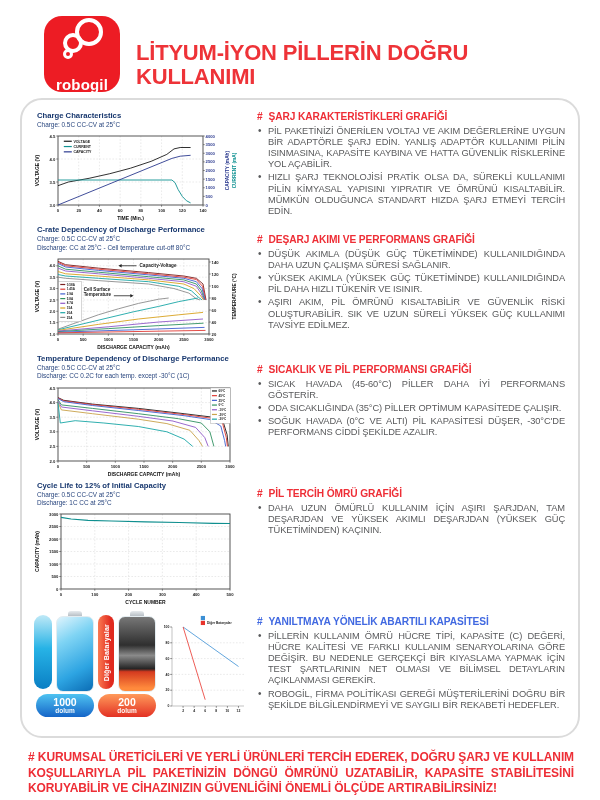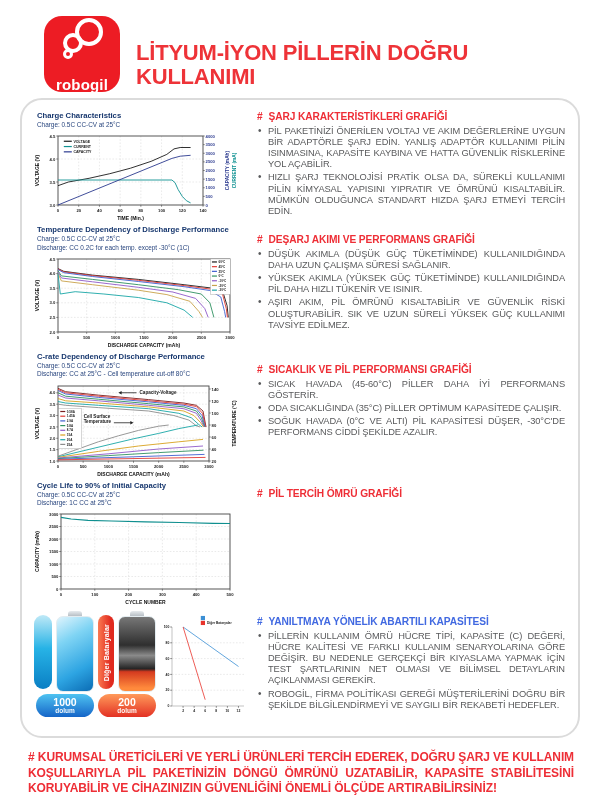--- a/index.html
+++ b/index.html
@@ -129,88 +129,20 @@
           <text x="5" y="39.5" text-anchor="middle" font-size="5" font-weight="bold" fill="#111" transform="rotate(-90 5 39.5)">VOLTAGE (V)</text>
           <polyline points="24.0,54.7 34.4,51.0 55.1,47.3 75.8,42.7 96.5,37.2 117.2,30.3 132.8,23.4 140.0,17.9 146.2,16.5 156.6,16.5" fill="none" stroke="#1A1A1A" stroke-width="0.9"></polyline>
           <polyline points="24.0,49.0 137.9,49.0 141.0,51.6 144.1,58.5 148.3,65.4 152.4,69.7 156.6,71.9" fill="none" stroke="#0F9191" stroke-width="0.9"></polyline>
           <polyline points="24.0,74.0 137.9,27.4 146.2,25.2 156.6,24.3" fill="none" stroke="#2B3A8F" stroke-width="0.9"></polyline>
           <line x1="29.8" y1="10.25" x2="37.8" y2="10.25" stroke="#1A1A1A" stroke-width="1.2"></line>
           <text x="39.4" y="11.618" font-size="3.6" font-weight="bold" fill="#222">VOLTAGE</text>
           <line x1="29.8" y1="15.55" x2="37.8" y2="15.55" stroke="#0F9191" stroke-width="1.2"></line>
           <text x="39.4" y="16.918" font-size="3.6" font-weight="bold" fill="#222">CURRENT</text>
           <line x1="29.8" y1="20.849999999999998" x2="37.8" y2="20.849999999999998" stroke="#2B3A8F" stroke-width="1.2"></line>
           <text x="39.4" y="22.217999999999996" font-size="3.6" font-weight="bold" fill="#222">CAPACITY</text>
-        </svg>
-    </div>
-
-    <div class="chart-block">
-      <div class="chart-title">Temperature Dependency of Discharge Performance</div>
-      <div class="chart-sub">Charge: 0.5C CC-CV at 25°C</div>
-      <div class="chart-sub">Discharge: CC 0.2C for each temp. except -30°C (1C)</div>
-      <svg class="chart" width="205" height="94">
-          <line x1="52.666666666666664" y1="5" x2="52.666666666666664" y2="78" stroke="#c9c9c9" stroke-width="0.4" stroke-dasharray="1.6,1.6"></line>
-          <line x1="81.33333333333333" y1="5" x2="81.33333333333333" y2="78" stroke="#c9c9c9" stroke-width="0.4" stroke-dasharray="1.6,1.6"></line>
-          <line x1="110" y1="5" x2="110" y2="78" stroke="#c9c9c9" stroke-width="0.4" stroke-dasharray="1.6,1.6"></line>
-          <line x1="138.66666666666666" y1="5" x2="138.66666666666666" y2="78" stroke="#c9c9c9" stroke-width="0.4" stroke-dasharray="1.6,1.6"></line>
-          <line x1="167.33333333333334" y1="5" x2="167.33333333333334" y2="78" stroke="#c9c9c9" stroke-width="0.4" stroke-dasharray="1.6,1.6"></line>
-          <line x1="24" y1="63.4" x2="196" y2="63.4" stroke="#c9c9c9" stroke-width="0.4" stroke-dasharray="1.6,1.6"></line>
-          <line x1="24" y1="48.8" x2="196" y2="48.8" stroke="#c9c9c9" stroke-width="0.4" stroke-dasharray="1.6,1.6"></line>
-          <line x1="24" y1="34.2" x2="196" y2="34.2" stroke="#c9c9c9" stroke-width="0.4" stroke-dasharray="1.6,1.6"></line>
-          <line x1="24" y1="19.599999999999994" x2="196" y2="19.599999999999994" stroke="#c9c9c9" stroke-width="0.4" stroke-dasharray="1.6,1.6"></line>
-          <rect x="24" y="5" width="172" height="73" fill="none" stroke="#444" stroke-width="0.9"></rect>
-          <line x1="24" y1="78" x2="24" y2="79.8" stroke="#444" stroke-width="0.6"></line>
-          <text x="24" y="84.60000000000001" text-anchor="middle" font-size="4.2" font-weight="bold" fill="#222">0</text>
-          <line x1="52.666666666666664" y1="78" x2="52.666666666666664" y2="79.8" stroke="#444" stroke-width="0.6"></line>
-          <text x="52.666666666666664" y="84.60000000000001" text-anchor="middle" font-size="4.2" font-weight="bold" fill="#222">500</text>
-          <line x1="81.33333333333333" y1="78" x2="81.33333333333333" y2="79.8" stroke="#444" stroke-width="0.6"></line>
-          <text x="81.33333333333333" y="84.60000000000001" text-anchor="middle" font-size="4.2" font-weight="bold" fill="#222">1000</text>
-          <line x1="110" y1="78" x2="110" y2="79.8" stroke="#444" stroke-width="0.6"></line>
-          <text x="110" y="84.60000000000001" text-anchor="middle" font-size="4.2" font-weight="bold" fill="#222">1500</text>
-          <line x1="138.66666666666666" y1="78" x2="138.66666666666666" y2="79.8" stroke="#444" stroke-width="0.6"></line>
-          <text x="138.66666666666666" y="84.60000000000001" text-anchor="middle" font-size="4.2" font-weight="bold" fill="#222">2000</text>
-          <line x1="167.33333333333334" y1="78" x2="167.33333333333334" y2="79.8" stroke="#444" stroke-width="0.6"></line>
-          <text x="167.33333333333334" y="84.60000000000001" text-anchor="middle" font-size="4.2" font-weight="bold" fill="#222">2500</text>
-          <line x1="196" y1="78" x2="196" y2="79.8" stroke="#444" stroke-width="0.6"></line>
-          <text x="196" y="84.60000000000001" text-anchor="middle" font-size="4.2" font-weight="bold" fill="#222">3000</text>
-          <line x1="22.2" y1="78" x2="24" y2="78" stroke="#444" stroke-width="0.6"></line>
-          <text x="21.4" y="79.596" text-anchor="end" font-size="4.2" font-weight="bold" fill="#222">2.0</text>
-          <line x1="22.2" y1="63.4" x2="24" y2="63.4" stroke="#444" stroke-width="0.6"></line>
-          <text x="21.4" y="64.996" text-anchor="end" font-size="4.2" font-weight="bold" fill="#222">2.5</text>
-          <line x1="22.2" y1="48.8" x2="24" y2="48.8" stroke="#444" stroke-width="0.6"></line>
-          <text x="21.4" y="50.396" text-anchor="end" font-size="4.2" font-weight="bold" fill="#222">3.0</text>
-          <line x1="22.2" y1="34.2" x2="24" y2="34.2" stroke="#444" stroke-width="0.6"></line>
-          <text x="21.4" y="35.79600000000001" text-anchor="end" font-size="4.2" font-weight="bold" fill="#222">3.5</text>
-          <line x1="22.2" y1="19.599999999999994" x2="24" y2="19.599999999999994" stroke="#444" stroke-width="0.6"></line>
-          <text x="21.4" y="21.195999999999994" text-anchor="end" font-size="4.2" font-weight="bold" fill="#222">4.0</text>
-          <line x1="22.2" y1="5" x2="24" y2="5" stroke="#444" stroke-width="0.6"></line>
-          <text x="21.4" y="6.596" text-anchor="end" font-size="4.2" font-weight="bold" fill="#222">4.5</text>
-          <text x="110" y="92.5" text-anchor="middle" font-size="5" font-weight="bold" fill="#111">DISCHARGE CAPACITY (mAh)</text>
-          <text x="5" y="41.5" text-anchor="middle" font-size="5" font-weight="bold" fill="#111" transform="rotate(-90 5 41.5)">VOLTAGE (V)</text>
-          <polyline points="24.0,14.6 29.7,17.3 58.4,21.1 104.3,25.4 150.1,30.7 178.8,34.2 189.1,38.6 193.1,51.7 194.3,63.4" fill="none" stroke="#1A1A1A" stroke-width="0.9"></polyline>
-          <polyline points="24.0,14.9 29.7,17.8 58.4,21.6 104.3,26.3 150.1,31.6 178.8,35.4 188.5,40.0 192.3,54.6 193.4,63.4" fill="none" stroke="#E03A34" stroke-width="0.9"></polyline>
-          <polyline points="24.0,15.5 29.7,18.7 58.4,22.5 104.3,27.5 150.1,32.7 175.9,36.5 186.8,43.0 190.6,57.6 191.7,63.4" fill="none" stroke="#3F5FD0" stroke-width="0.9"></polyline>
-          <polyline points="24.0,16.7 27.4,21.9 58.4,25.4 104.3,30.7 144.4,35.7 167.3,40.0 175.9,48.8 179.9,63.4" fill="none" stroke="#2F9160" stroke-width="0.9"></polyline>
-          <polyline points="24.0,18.1 27.4,24.0 58.4,27.8 104.3,33.3 138.7,38.0 161.6,44.4 170.8,54.6 174.2,63.4" fill="none" stroke="#9059C8" stroke-width="0.9"></polyline>
-          <polyline points="24.0,19.6 27.4,26.9 58.4,30.7 104.3,36.2 132.9,40.6 155.9,47.3 165.0,57.6 168.5,63.4" fill="none" stroke="#C8A24A" stroke-width="0.9"></polyline>
-          <polyline points="24.0,19.6 26.3,40.0 41.2,37.7 69.9,40.0 104.3,43.5 132.9,48.8 150.1,56.1 158.7,63.4" fill="none" stroke="#19A6A6" stroke-width="0.9"></polyline>
-          <rect x="176.44" y="4.96" width="20" height="35.4" fill="#fff" stroke="#999" stroke-width="0.4"></rect>
-          <line x1="177.94" y1="7.96" x2="182.94" y2="7.96" stroke="#1A1A1A" stroke-width="1.2"></line>
-          <text x="184.54" y="9.1" font-size="3" font-weight="bold" fill="#222">60°C</text>
-          <line x1="177.94" y1="12.66" x2="182.94" y2="12.66" stroke="#E03A34" stroke-width="1.2"></line>
-          <text x="184.54" y="13.8" font-size="3" font-weight="bold" fill="#222">45°C</text>
-          <line x1="177.94" y1="17.36" x2="182.94" y2="17.36" stroke="#3F5FD0" stroke-width="1.2"></line>
-          <text x="184.54" y="18.5" font-size="3" font-weight="bold" fill="#222">25°C</text>
-          <line x1="177.94" y1="22.060000000000002" x2="182.94" y2="22.060000000000002" stroke="#2F9160" stroke-width="1.2"></line>
-          <text x="184.54" y="23.200000000000003" font-size="3" font-weight="bold" fill="#222">0°C</text>
-          <line x1="177.94" y1="26.76" x2="182.94" y2="26.76" stroke="#9059C8" stroke-width="1.2"></line>
-          <text x="184.54" y="27.900000000000002" font-size="3" font-weight="bold" fill="#222">-10°C</text>
-          <line x1="177.94" y1="31.46" x2="182.94" y2="31.46" stroke="#C8A24A" stroke-width="1.2"></line>
-          <text x="184.54" y="32.6" font-size="3" font-weight="bold" fill="#222">-20°C</text>
-          <line x1="177.94" y1="36.160000000000004" x2="182.94" y2="36.160000000000004" stroke="#19A6A6" stroke-width="1.2"></line>
-          <text x="184.54" y="37.300000000000004" font-size="3" font-weight="bold" fill="#222">-30°C</text>
         </svg>
     </div>
 
     <div class="chart-block">
       <div class="chart-title">C-rate Dependency of Discharge Performance</div>
       <div class="chart-sub">Charge: 0.5C CC-CV at 25°C</div>
       <div class="chart-sub">Discharge: CC at 25°C - Cell temperature cut-off 80°C</div>
       <svg class="chart" width="205" height="96">
           <line x1="49.166666666666664" y1="5" x2="49.166666666666664" y2="80" stroke="#c9c9c9" stroke-width="0.4" stroke-dasharray="1.6,1.6"></line>
           <line x1="74.33333333333333" y1="5" x2="74.33333333333333" y2="80" stroke="#c9c9c9" stroke-width="0.4" stroke-dasharray="1.6,1.6"></line>
@@ -305,21 +237,89 @@
           <line x1="102.52" y1="11.75" x2="86.4" y2="11.75" stroke="#222" stroke-width="0.8"></line>
           <polygon points="84.4,11.75 87.60000000000001,9.95 87.60000000000001,13.55" fill="#222"></polygon>
           <text x="49.67" y="36.5" font-size="4.6000000000000005" font-weight="bold" fill="#222" text-anchor="start">Cell Surface</text>
           <text x="49.67" y="41.9" font-size="4.6000000000000005" font-weight="bold" fill="#222" text-anchor="start">Temperature</text>
           <line x1="79.87" y1="41.75" x2="97.5" y2="41.75" stroke="#222" stroke-width="0.8"></line>
           <polygon points="99.5,41.75 96.3,39.95 96.3,43.55" fill="#222"></polygon>
         </svg>
     </div>
 
     <div class="chart-block">
-      <div class="chart-title">Cycle Life to 90% of Initial Capacity</div>
+      <div class="chart-title">Temperature Dependency of Discharge Performance</div>
+      <div class="chart-sub">Charge: 0.5C CC-CV at 25°C</div>
+      <div class="chart-sub">Discharge: CC 0.2C for each temp. except -30°C (1C)</div>
+      <svg class="chart" width="205" height="94">
+          <line x1="52.666666666666664" y1="5" x2="52.666666666666664" y2="78" stroke="#c9c9c9" stroke-width="0.4" stroke-dasharray="1.6,1.6"></line>
+          <line x1="81.33333333333333" y1="5" x2="81.33333333333333" y2="78" stroke="#c9c9c9" stroke-width="0.4" stroke-dasharray="1.6,1.6"></line>
+          <line x1="110" y1="5" x2="110" y2="78" stroke="#c9c9c9" stroke-width="0.4" stroke-dasharray="1.6,1.6"></line>
+          <line x1="138.66666666666666" y1="5" x2="138.66666666666666" y2="78" stroke="#c9c9c9" stroke-width="0.4" stroke-dasharray="1.6,1.6"></line>
+          <line x1="167.33333333333334" y1="5" x2="167.33333333333334" y2="78" stroke="#c9c9c9" stroke-width="0.4" stroke-dasharray="1.6,1.6"></line>
+          <line x1="24" y1="63.4" x2="196" y2="63.4" stroke="#c9c9c9" stroke-width="0.4" stroke-dasharray="1.6,1.6"></line>
+          <line x1="24" y1="48.8" x2="196" y2="48.8" stroke="#c9c9c9" stroke-width="0.4" stroke-dasharray="1.6,1.6"></line>
+          <line x1="24" y1="34.2" x2="196" y2="34.2" stroke="#c9c9c9" stroke-width="0.4" stroke-dasharray="1.6,1.6"></line>
+          <line x1="24" y1="19.599999999999994" x2="196" y2="19.599999999999994" stroke="#c9c9c9" stroke-width="0.4" stroke-dasharray="1.6,1.6"></line>
+          <rect x="24" y="5" width="172" height="73" fill="none" stroke="#444" stroke-width="0.9"></rect>
+          <line x1="24" y1="78" x2="24" y2="79.8" stroke="#444" stroke-width="0.6"></line>
+          <text x="24" y="84.60000000000001" text-anchor="middle" font-size="4.2" font-weight="bold" fill="#222">0</text>
+          <line x1="52.666666666666664" y1="78" x2="52.666666666666664" y2="79.8" stroke="#444" stroke-width="0.6"></line>
+          <text x="52.666666666666664" y="84.60000000000001" text-anchor="middle" font-size="4.2" font-weight="bold" fill="#222">500</text>
+          <line x1="81.33333333333333" y1="78" x2="81.33333333333333" y2="79.8" stroke="#444" stroke-width="0.6"></line>
+          <text x="81.33333333333333" y="84.60000000000001" text-anchor="middle" font-size="4.2" font-weight="bold" fill="#222">1000</text>
+          <line x1="110" y1="78" x2="110" y2="79.8" stroke="#444" stroke-width="0.6"></line>
+          <text x="110" y="84.60000000000001" text-anchor="middle" font-size="4.2" font-weight="bold" fill="#222">1500</text>
+          <line x1="138.66666666666666" y1="78" x2="138.66666666666666" y2="79.8" stroke="#444" stroke-width="0.6"></line>
+          <text x="138.66666666666666" y="84.60000000000001" text-anchor="middle" font-size="4.2" font-weight="bold" fill="#222">2000</text>
+          <line x1="167.33333333333334" y1="78" x2="167.33333333333334" y2="79.8" stroke="#444" stroke-width="0.6"></line>
+          <text x="167.33333333333334" y="84.60000000000001" text-anchor="middle" font-size="4.2" font-weight="bold" fill="#222">2500</text>
+          <line x1="196" y1="78" x2="196" y2="79.8" stroke="#444" stroke-width="0.6"></line>
+          <text x="196" y="84.60000000000001" text-anchor="middle" font-size="4.2" font-weight="bold" fill="#222">3000</text>
+          <line x1="22.2" y1="78" x2="24" y2="78" stroke="#444" stroke-width="0.6"></line>
+          <text x="21.4" y="79.596" text-anchor="end" font-size="4.2" font-weight="bold" fill="#222">2.0</text>
+          <line x1="22.2" y1="63.4" x2="24" y2="63.4" stroke="#444" stroke-width="0.6"></line>
+          <text x="21.4" y="64.996" text-anchor="end" font-size="4.2" font-weight="bold" fill="#222">2.5</text>
+          <line x1="22.2" y1="48.8" x2="24" y2="48.8" stroke="#444" stroke-width="0.6"></line>
+          <text x="21.4" y="50.396" text-anchor="end" font-size="4.2" font-weight="bold" fill="#222">3.0</text>
+          <line x1="22.2" y1="34.2" x2="24" y2="34.2" stroke="#444" stroke-width="0.6"></line>
+          <text x="21.4" y="35.79600000000001" text-anchor="end" font-size="4.2" font-weight="bold" fill="#222">3.5</text>
+          <line x1="22.2" y1="19.599999999999994" x2="24" y2="19.599999999999994" stroke="#444" stroke-width="0.6"></line>
+          <text x="21.4" y="21.195999999999994" text-anchor="end" font-size="4.2" font-weight="bold" fill="#222">4.0</text>
+          <line x1="22.2" y1="5" x2="24" y2="5" stroke="#444" stroke-width="0.6"></line>
+          <text x="21.4" y="6.596" text-anchor="end" font-size="4.2" font-weight="bold" fill="#222">4.5</text>
+          <text x="110" y="92.5" text-anchor="middle" font-size="5" font-weight="bold" fill="#111">DISCHARGE CAPACITY (mAh)</text>
+          <text x="5" y="41.5" text-anchor="middle" font-size="5" font-weight="bold" fill="#111" transform="rotate(-90 5 41.5)">VOLTAGE (V)</text>
+          <polyline points="24.0,14.6 29.7,17.3 58.4,21.1 104.3,25.4 150.1,30.7 178.8,34.2 189.1,38.6 193.1,51.7 194.3,63.4" fill="none" stroke="#1A1A1A" stroke-width="0.9"></polyline>
+          <polyline points="24.0,14.9 29.7,17.8 58.4,21.6 104.3,26.3 150.1,31.6 178.8,35.4 188.5,40.0 192.3,54.6 193.4,63.4" fill="none" stroke="#E03A34" stroke-width="0.9"></polyline>
+          <polyline points="24.0,15.5 29.7,18.7 58.4,22.5 104.3,27.5 150.1,32.7 175.9,36.5 186.8,43.0 190.6,57.6 191.7,63.4" fill="none" stroke="#3F5FD0" stroke-width="0.9"></polyline>
+          <polyline points="24.0,16.7 27.4,21.9 58.4,25.4 104.3,30.7 144.4,35.7 167.3,40.0 175.9,48.8 179.9,63.4" fill="none" stroke="#2F9160" stroke-width="0.9"></polyline>
+          <polyline points="24.0,18.1 27.4,24.0 58.4,27.8 104.3,33.3 138.7,38.0 161.6,44.4 170.8,54.6 174.2,63.4" fill="none" stroke="#9059C8" stroke-width="0.9"></polyline>
+          <polyline points="24.0,19.6 27.4,26.9 58.4,30.7 104.3,36.2 132.9,40.6 155.9,47.3 165.0,57.6 168.5,63.4" fill="none" stroke="#C8A24A" stroke-width="0.9"></polyline>
+          <polyline points="24.0,19.6 26.3,40.0 41.2,37.7 69.9,40.0 104.3,43.5 132.9,48.8 150.1,56.1 158.7,63.4" fill="none" stroke="#19A6A6" stroke-width="0.9"></polyline>
+          <rect x="176.44" y="4.96" width="20" height="35.4" fill="#fff" stroke="#999" stroke-width="0.4"></rect>
+          <line x1="177.94" y1="7.96" x2="182.94" y2="7.96" stroke="#1A1A1A" stroke-width="1.2"></line>
+          <text x="184.54" y="9.1" font-size="3" font-weight="bold" fill="#222">60°C</text>
+          <line x1="177.94" y1="12.66" x2="182.94" y2="12.66" stroke="#E03A34" stroke-width="1.2"></line>
+          <text x="184.54" y="13.8" font-size="3" font-weight="bold" fill="#222">45°C</text>
+          <line x1="177.94" y1="17.36" x2="182.94" y2="17.36" stroke="#3F5FD0" stroke-width="1.2"></line>
+          <text x="184.54" y="18.5" font-size="3" font-weight="bold" fill="#222">25°C</text>
+          <line x1="177.94" y1="22.060000000000002" x2="182.94" y2="22.060000000000002" stroke="#2F9160" stroke-width="1.2"></line>
+          <text x="184.54" y="23.200000000000003" font-size="3" font-weight="bold" fill="#222">0°C</text>
+          <line x1="177.94" y1="26.76" x2="182.94" y2="26.76" stroke="#9059C8" stroke-width="1.2"></line>
+          <text x="184.54" y="27.900000000000002" font-size="3" font-weight="bold" fill="#222">-10°C</text>
+          <line x1="177.94" y1="31.46" x2="182.94" y2="31.46" stroke="#C8A24A" stroke-width="1.2"></line>
+          <text x="184.54" y="32.6" font-size="3" font-weight="bold" fill="#222">-20°C</text>
+          <line x1="177.94" y1="36.160000000000004" x2="182.94" y2="36.160000000000004" stroke="#19A6A6" stroke-width="1.2"></line>
+          <text x="184.54" y="37.300000000000004" font-size="3" font-weight="bold" fill="#222">-30°C</text>
+        </svg>
+    </div>
+
+    <div class="chart-block">
+      <div class="chart-title">Cycle Life to 12% of Initial Capacity</div>
       <div class="chart-sub">Charge: 0.5C CC-CV at 25°C</div>
       <div class="chart-sub">Discharge: 1C CC at 25°C</div>
       <svg class="chart" width="205" height="96">
           <line x1="60.800000000000004" y1="5" x2="60.800000000000004" y2="80" stroke="#c9c9c9" stroke-width="0.4" stroke-dasharray="1.6,1.6"></line>
           <line x1="94.60000000000001" y1="5" x2="94.60000000000001" y2="80" stroke="#c9c9c9" stroke-width="0.4" stroke-dasharray="1.6,1.6"></line>
           <line x1="128.39999999999998" y1="5" x2="128.39999999999998" y2="80" stroke="#c9c9c9" stroke-width="0.4" stroke-dasharray="1.6,1.6"></line>
           <line x1="162.20000000000002" y1="5" x2="162.20000000000002" y2="80" stroke="#c9c9c9" stroke-width="0.4" stroke-dasharray="1.6,1.6"></line>
           <line x1="27" y1="67.5" x2="196" y2="67.5" stroke="#c9c9c9" stroke-width="0.4" stroke-dasharray="1.6,1.6"></line>
           <line x1="27" y1="55" x2="196" y2="55" stroke="#c9c9c9" stroke-width="0.4" stroke-dasharray="1.6,1.6"></line>
           <line x1="27" y1="42.5" x2="196" y2="42.5" stroke="#c9c9c9" stroke-width="0.4" stroke-dasharray="1.6,1.6"></line>
@@ -458,20 +458,21 @@
         <li>SOĞUK HAVADA (0°C VE ALTI) PİL KAPASİTESİ DÜŞER, -30°C'DE PERFORMANS CİDDİ ŞEKİLDE AZALIR.</li>
       </ul>
     </div>
 
     <div class="section s4">
       <div class="sec-head red">
         <span>#</span>
         <span>PİL TERCİH ÖMRÜ GRAFİĞİ</span>
       </div>
       <ul class="bullets">
+        <li>DAHA UZUN ÖMÜRLÜ KULLANIM İÇİN AŞIRI ŞARJDAN, TAM DEŞARJDAN VE YÜKSEK AKIMLI DEŞARJDAN (YÜKSEK GÜÇ TÜKETİMİNDEN) KAÇININ.</li>
       </ul>
     </div>
 
     <div class="section s5">
       <div class="sec-head blue">
         <span>#</span>
         <span>YANILTMAYA YÖNELİK ABARTILI KAPASİTESİ</span>
       </div>
       <ul class="bullets">
         <li>PİLLERİN KULLANIM ÖMRÜ HÜCRE TİPİ, KAPASİTE (C) DEĞERİ, HÜCRE KALİTESİ VE FARKLI KULLANIM SENARYOLARINA GÖRE DEĞİŞİR. BU NEDENLE GERÇEKÇİ BİR KIYASLAMA YAPMAK İÇİN TEST ŞARTLARININ NET OLMASI VE BİLİMSEL DETAYLARIN AÇIKLANMASI GEREKİR.</li>

